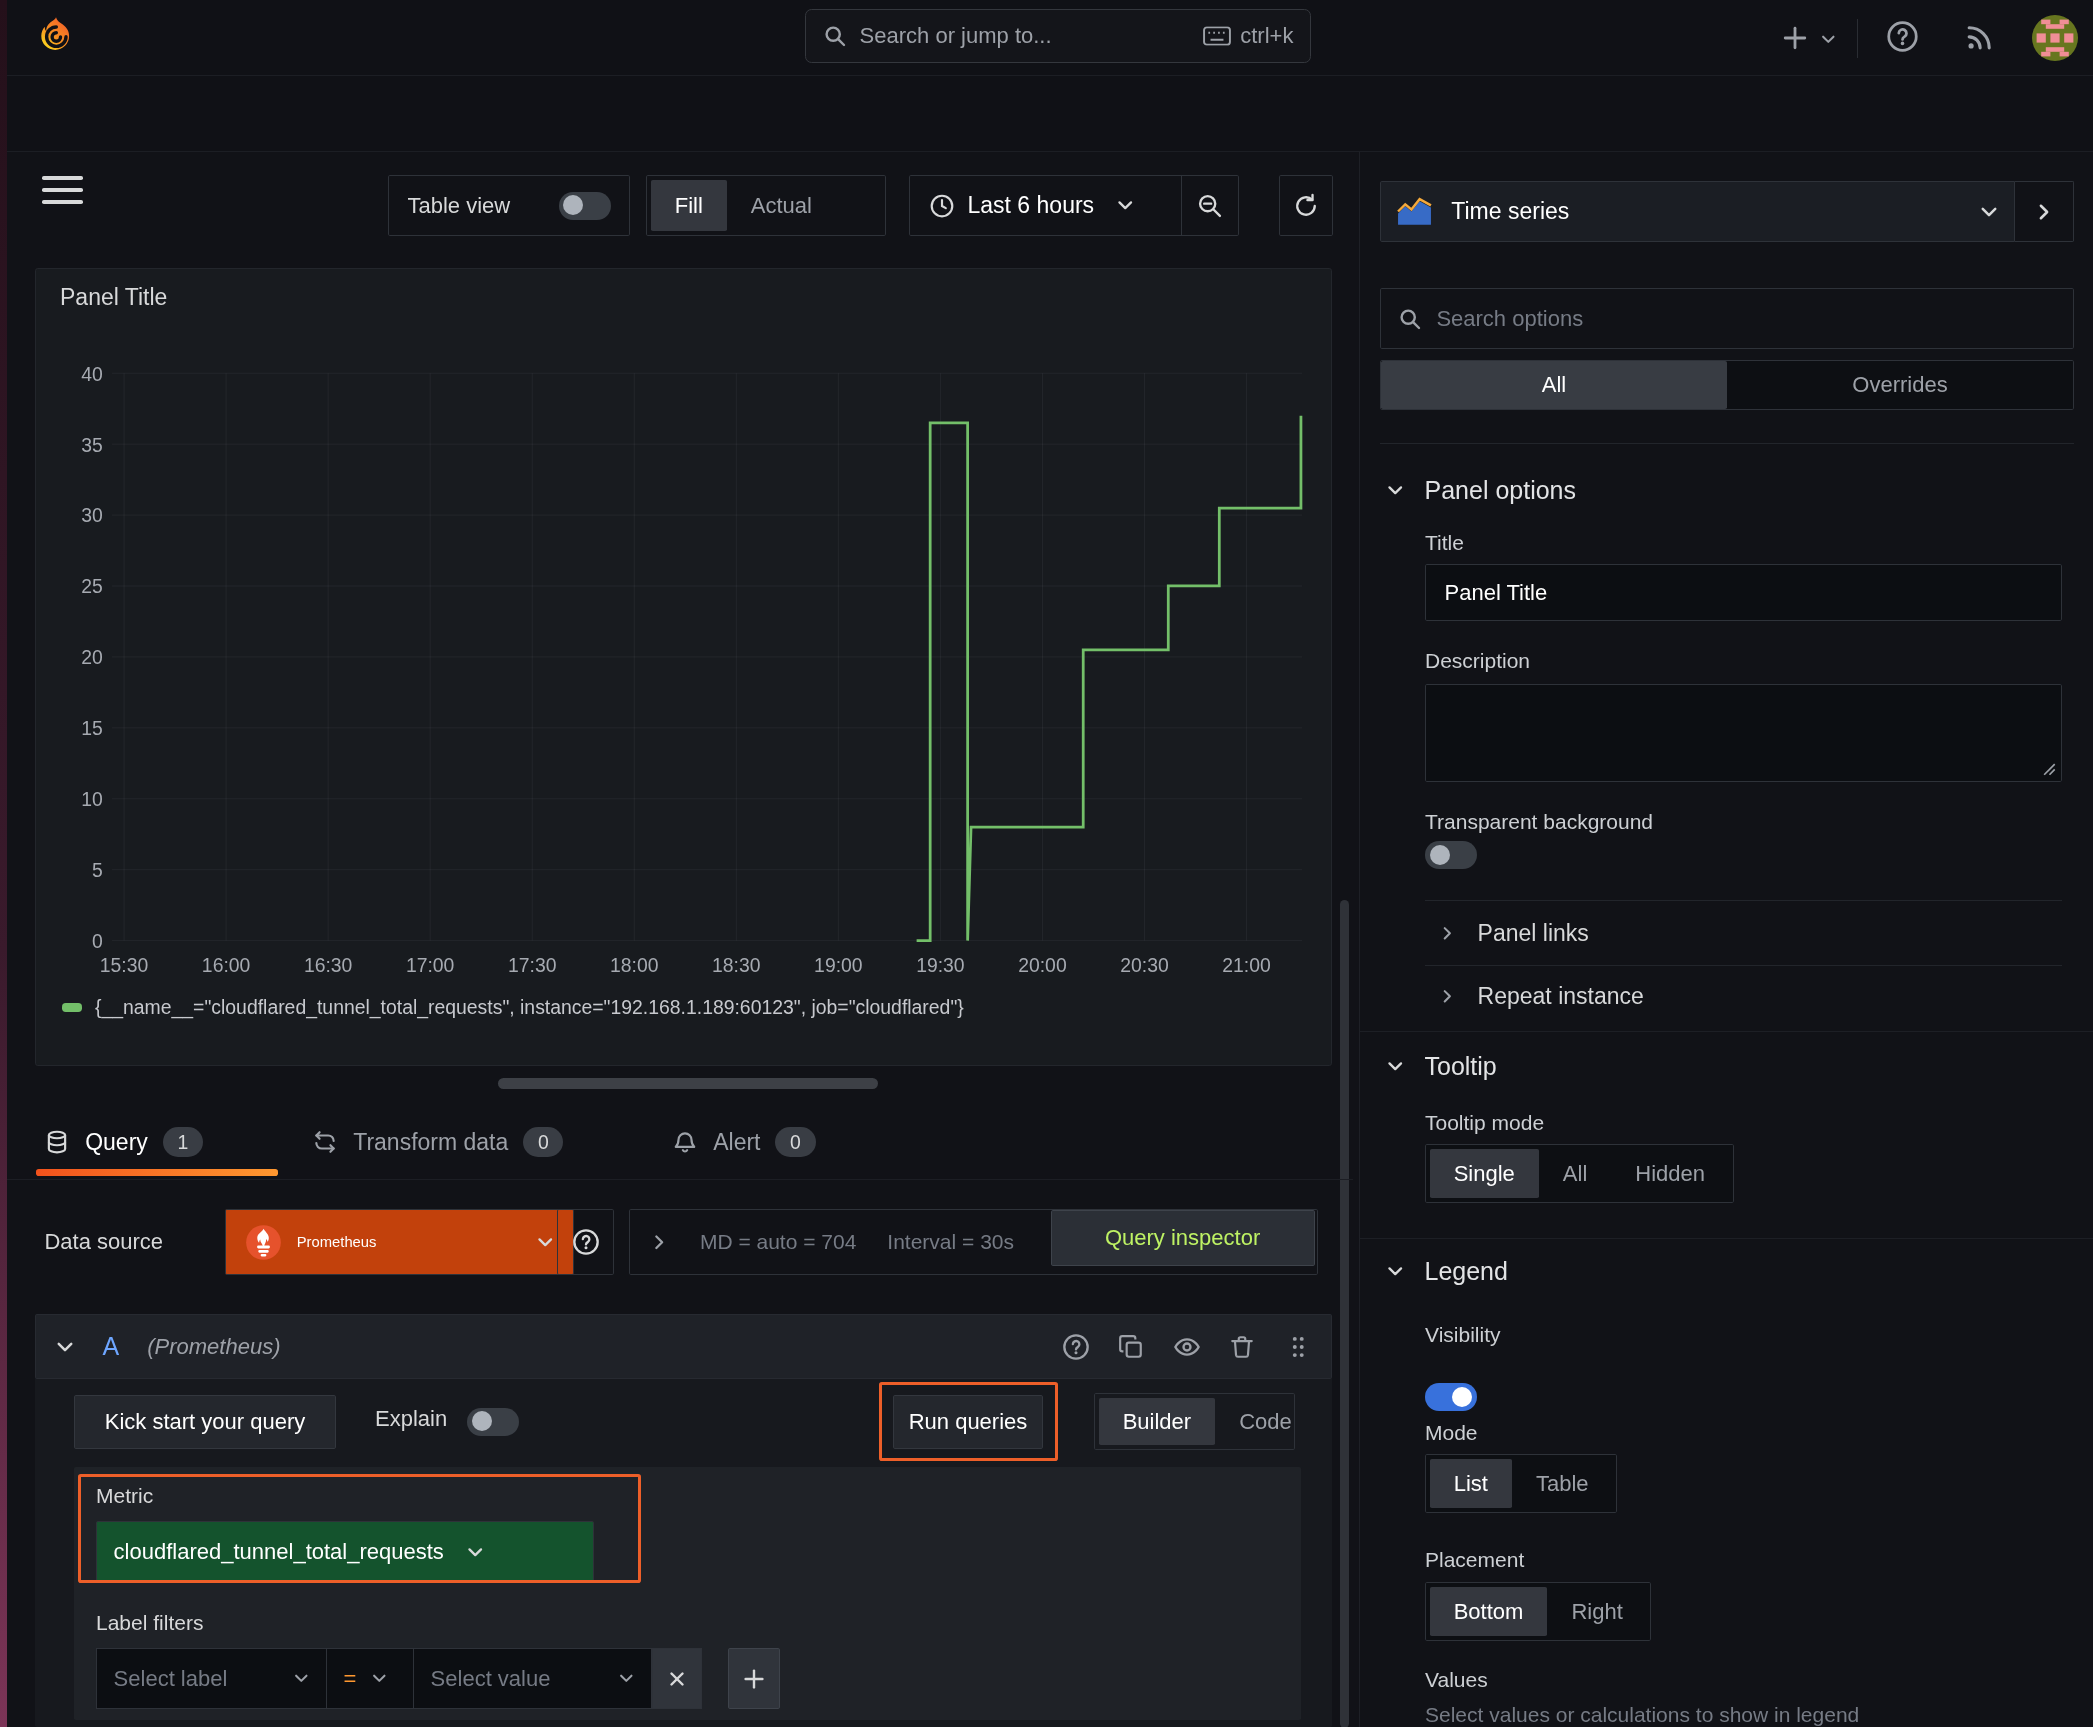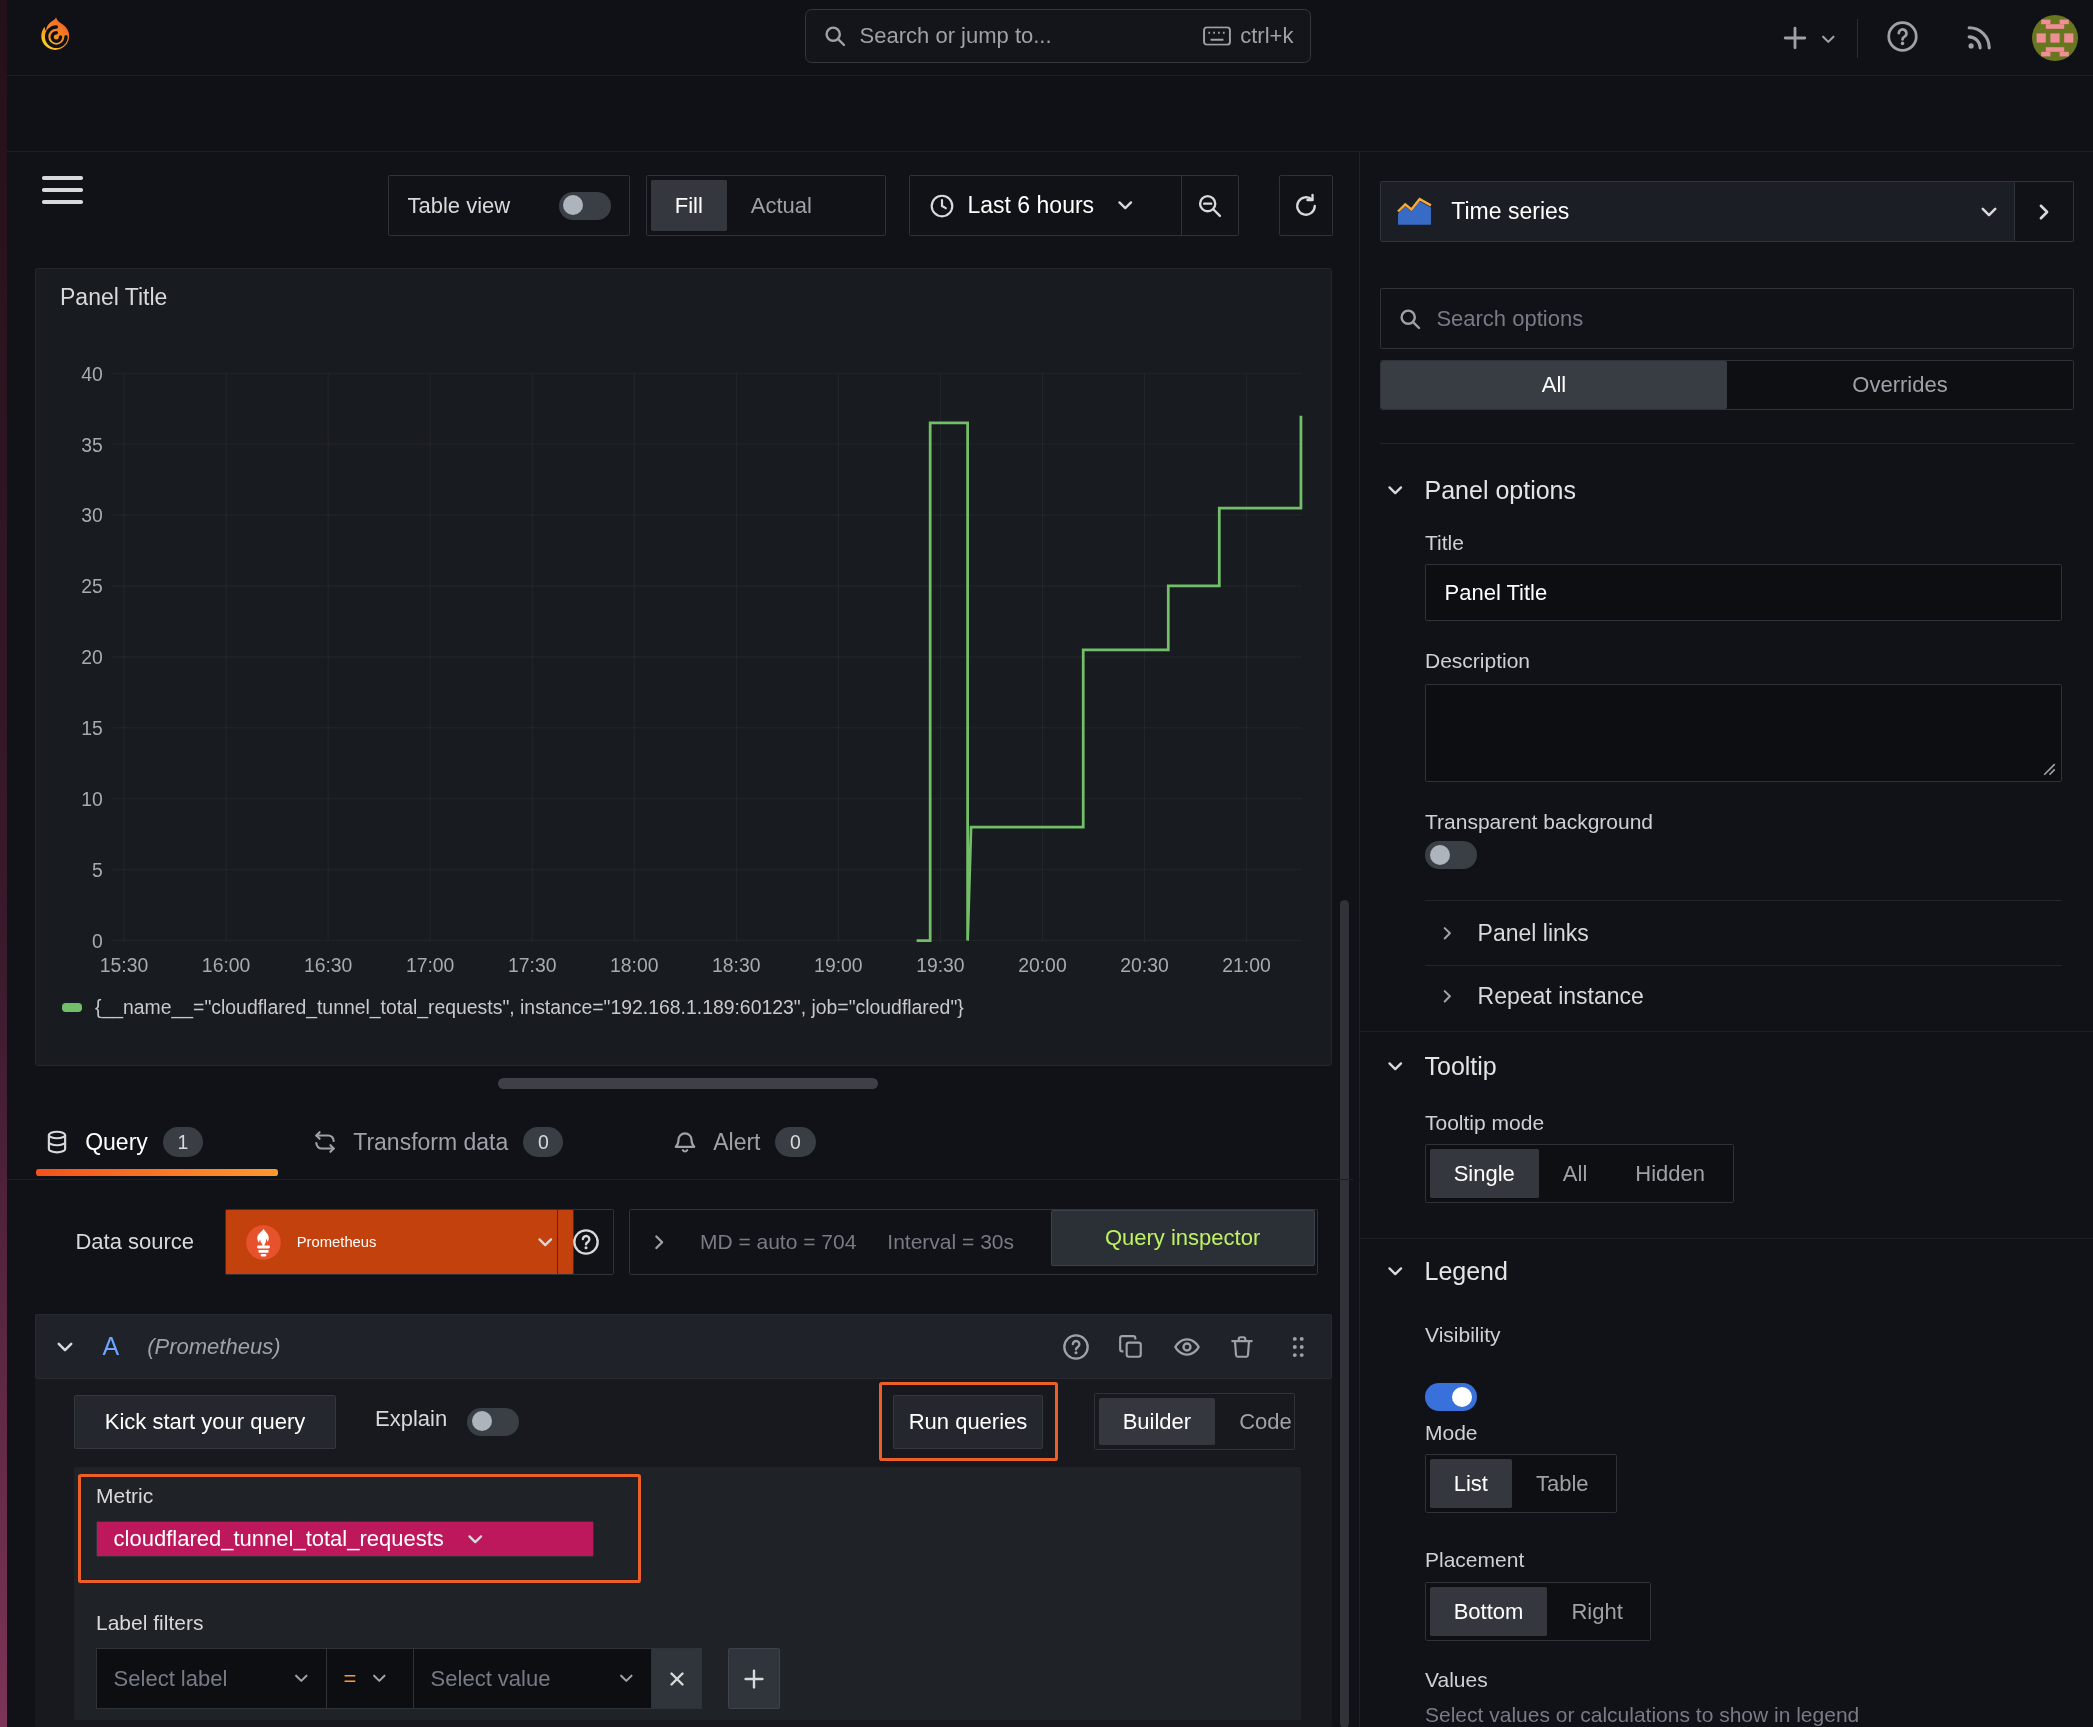--- a/index.html
+++ b/index.html
@@ -54,42 +54,42 @@
   #left-scrollbar { left:1340px; top:900px; width:9.2px; height:828px; background:#2f3238; border-radius:4.6px; }
 
   
   #tabs-bar { left:7.4px; top:1104px; width:1346px; height:76px; border-bottom:0.9px solid #1c1e24; }
   .qtab { position:absolute; top:0; height:76px; display:flex; align-items:center; gap:14.8px; font-size:23px; cursor:pointer; }
   .badge { background:#393d44; color:#d8d9da; border-radius:18.5px; font-size:19.4px; padding:3.7px 14.8px; }
   #query-tab-underline { left:29px; top:65px; width:242px; height:6.5px; border-radius:2.8px; background:linear-gradient(90deg,#f2521c,#ff9830); }
 
   
   #ds-row { left:7.4px; top:1209px; width:1346px; height:66px; }
-  #ds-label { left:37px; top:0; height:66px; display:flex; align-items:center; font-size:22px; color:#d8d9da;margin-left:31px; }
+  #ds-label { left:37px; top:0; height:66px; display:flex; align-items:center; font-size:22px; color:#d8d9da; }
   #ds-picker { left:194px; top:0; width:349px; height:66px; background:#c2410c; display:flex; align-items:center; gap:14.8px; padding:0 18.5px; cursor:pointer;margin-left:24px; }
   #ds-help { left:550px; top:0; width:57px; height:66px; display:flex; align-items:center; justify-content:center; cursor:pointer; }
   #ds-options { left:622px; top:0; width:689px; height:66px; display:flex; align-items:center; gap:31px; padding:0 20px; font-size:21px;text-align:center; }
   #query-inspector-btn { position:absolute; right:2.8px; top:0px; height:56px; width:264px; background:#2b2f36; border:0.9px solid #3e434b; border-radius:1.8px; display:flex; align-items:center; justify-content:center; font-size:22px; color:#bef264; cursor:pointer; }
 
   
   #query-section { left:35px; top:1314px; width:1297px; height:413px; background:#17191e; border-radius:1.8px; }
   #query-row-header { left:0; top:0; width:1297px; height:65px; background:#1f2228; border:0.9px solid #272a31; border-radius:1.8px; display:flex; align-items:center; padding:0 18.5px; gap:28px; }
   #query-row-icons { margin-left:auto; display:flex; align-items:center; gap:26px; color:#9da1a8; }
   #query-row-icons .qicon { width:29.5px; height:29.5px; display:flex; align-items:center; justify-content:center; cursor:pointer; }
   #query-toolbar { left:0; top:79px; width:1297px; height:57px; }
   #kickstart-btn { position:absolute; left:39px; top:1.8px; width:262px; height:54px; background:#24272d; border:0.9px solid #33373e; border-radius:1.8px; display:flex; align-items:center; justify-content:center; font-size:22px; color:#fff; cursor:pointer; }
   #explain-label { position:absolute; left:340px; top:13px; font-size:22px; color:#d8d9da; }
   #explain-toggle { position:absolute; left:432px; top:14.8px; }
   #runqueries-btn { position:absolute; left:858px; top:1.8px; width:150px; height:54px; background:#24272d; border:0.9px solid #33373e; border-radius:1.8px; display:flex; align-items:center; justify-content:center; font-size:22px; color:#fff; cursor:pointer; }
   #runqueries-annotation { position:absolute; left:844px; top:-11px; width:179px; height:79px; border:3.7px solid #ed5f29; border-radius:2.8px; pointer-events:none; z-index:20; }
   #buildercode-group { position:absolute; left:1059px; top:0px; width:201px; height:57px; display:flex; padding:3.7px; }
   #query-body { left:39px; top:153px; width:1227px; height:253px; background:#1f2227; border-radius:1.8px; }
   #metric-annotation { position:absolute; left:3.7px; top:7.4px; width:563px; height:109px; border:3.7px solid #ed5f29; border-radius:2.8px; pointer-events:none; z-index:20; }
   #metric-label { position:absolute; left:22px; top:16.6px; font-size:21px; color:#d8d9da; }
-  #metric-dropdown { position:absolute; left:22px; top:54px; width:498px; height:36px; background:#be185d; border:0.9px solid #2e3239; border-radius:1.8px; display:flex; align-items:center; padding:0 16.6px; font-size:22px; color:#fff; cursor:pointer; }
+  #metric-dropdown { position:absolute; left:22px; top:54px; width:498px; height:62px; background:#14532d; border:0.9px solid #2e3239; border-radius:1.8px; display:flex; align-items:center; padding:0 16.6px; font-size:22px; color:#fff; cursor:pointer; }
   #labelfilters-label { position:absolute; left:22px; top:144px; font-size:21px; color:#d8d9da; }
   #filter-row { position:absolute; left:22px; top:181px; height:61px; display:flex; align-items:stretch; }
   .filter-box { background:#0c0e12; border:0.9px solid #2e3239; display:flex; align-items:center; padding:0 16.6px; gap:14.8px; font-size:22px; cursor:pointer; }
   #filter-op { color:#ff9830; }
   #filter-x { width:50px; background:#30343b; border:0.9px solid #2e3239; display:flex; align-items:center; justify-content:center; cursor:pointer; }
   #filter-add { width:52px; margin-left:26px; background:#30343b; border:0.9px solid #3e434b; border-radius:1.8px; display:flex; align-items:center; justify-content:center; cursor:pointer; }
 
   
   #sidebar { left:1359px; top:151px; width:735px; height:1576px; border-left:0.9px solid #1e2026; }
   .sb { position:absolute; }

